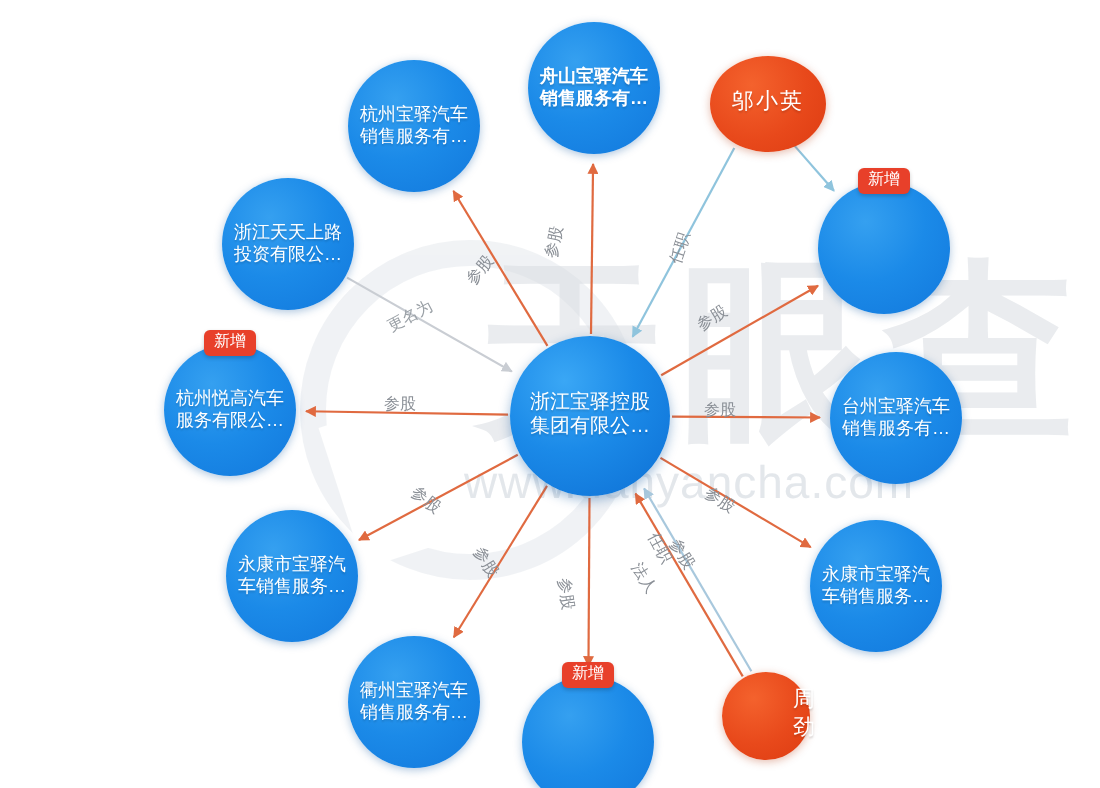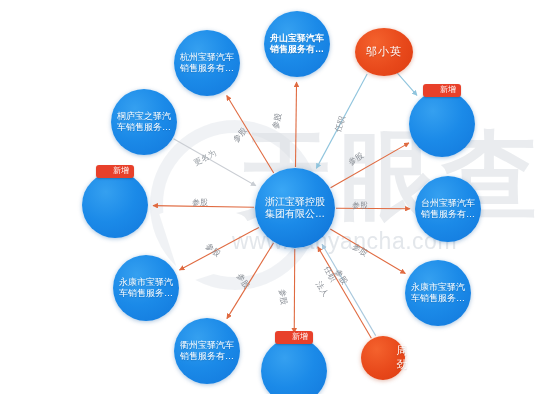--- a/index.html
+++ b/index.html
@@ -123,21 +123,21 @@
   
   .badge-new {
     position: absolute;
     top: -7px;
     left: 50%;
     transform: translateX(-50%);
     background: #e8402a;
     color: #ffffff;
     font-size: 8px;
     line-height: 1;
-    padding: 2px 5px 3px 17px;
+    padding: 2px 5px 3px 5px;
     border-radius: 3px;
     white-space: nowrap;
     z-index: 4;
     box-shadow: 0 1px 2px rgba(0,0,0,.2);
   }
 
   
   .edge-label {
     position: absolute;
     font-size: 8px;
@@ -191,23 +191,24 @@
     </svg>
 
   <div id="node-layer">
       <div class="node node-company" style="left: 264px; top: 11px; width: 66px; height: 66px; font-weight: bold;">
         <span class="node-label">舟山宝驿汽车销售服务有…</span>
       </div>
       <div class="node node-company" style="left: 174px; top: 30px; width: 66px; height: 66px;">
         <span class="node-label">杭州宝驿汽车销售服务有…</span>
       </div>
       <div class="node node-company" style="left: 111px; top: 89px; width: 66px; height: 66px;">
-        <span class="node-label">桐庐宝之驿汽车销售服务…</span>
+        <span class="node-label">浙江天天上路投资有限公…</span>
       </div>
       <div class="node node-company" style="left: 82px; top: 172px; width: 66px; height: 66px;">
+        <span class="node-label">杭州悦高汽车服务有限公…</span>
         <span class="badge-new">新增</span>
       </div>
       <div class="node node-company" style="left: 113px; top: 255px; width: 66px; height: 66px;">
         <span class="node-label">永康市宝驿汽车销售服务…</span>
       </div>
       <div class="node node-company" style="left: 174px; top: 318px; width: 66px; height: 66px;">
         <span class="node-label">衢州宝驿汽车销售服务有…</span>
       </div>
       <div class="node node-company" style="left: 261px; top: 338px; width: 66px; height: 66px;">
         <span class="badge-new">新增</span>

